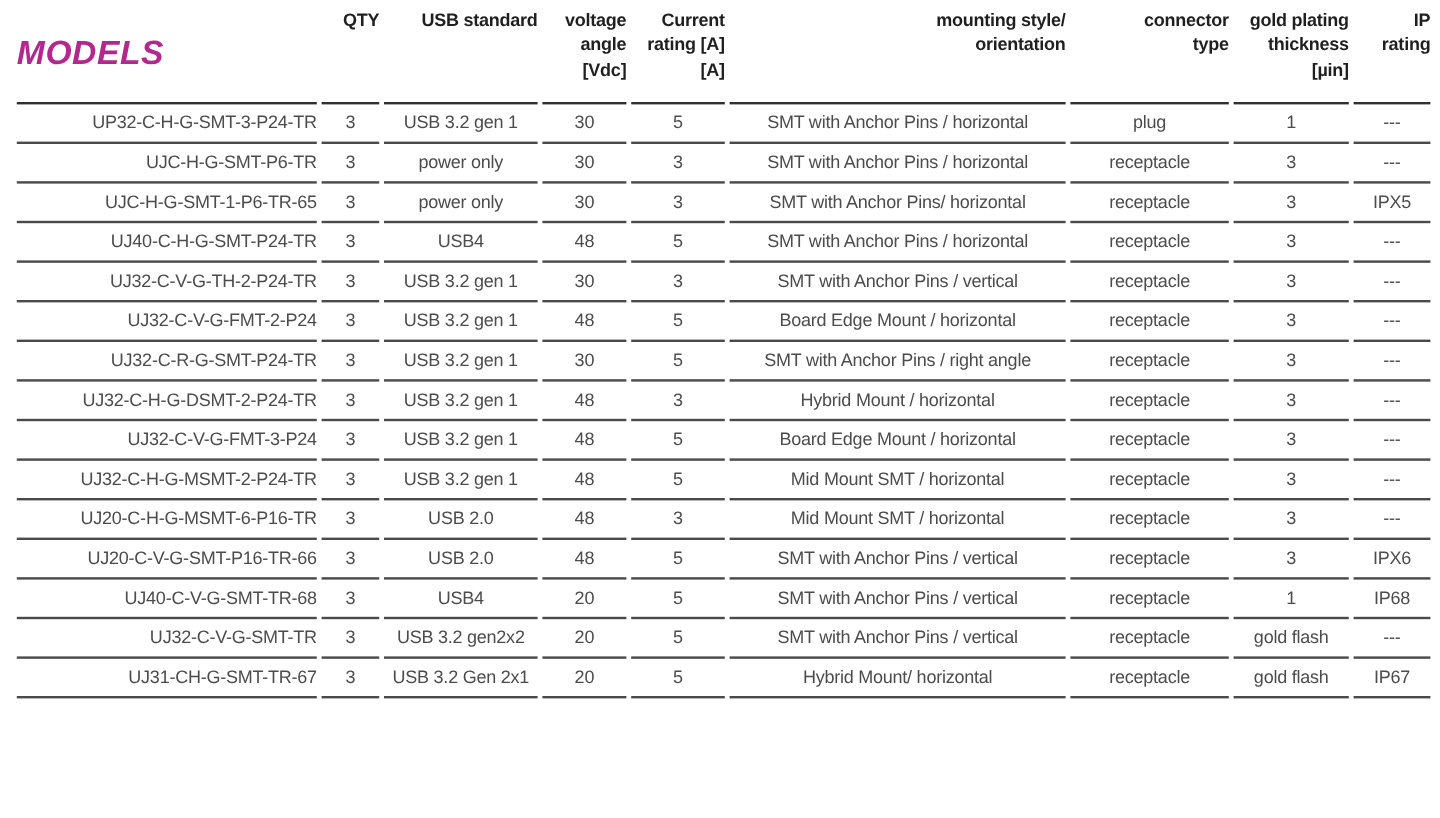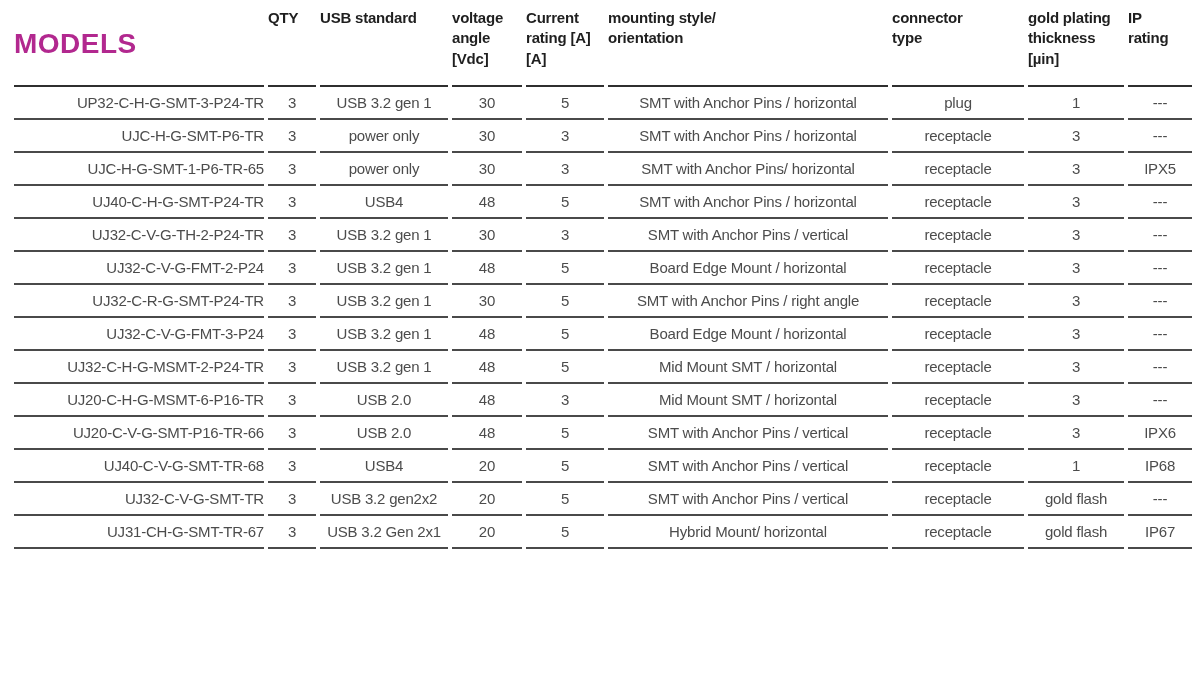--- a/index.html
+++ b/index.html
@@ -25,31 +25,31 @@
   col.c-qty{width:48px;}
   col.c-usb{width:128px;}
   col.c-voltage{width:70px;}
   col.c-current{width:78px;}
   col.c-mounting{width:280px;}
   col.c-connector{width:132px;}
   col.c-gold{width:96px;}
   col.c-ip{width:64px;}
   thead th{
     vertical-align:top;
-    text-align:left;
+    text-align:right;
     font-size:15px;
     font-weight:bold;
     color:var(--head-text);
     line-height:1.35;
     white-space:pre-line;
     padding:3px 0 6px 0;
     border-bottom:2px solid var(--head-line);
     letter-spacing:-0.2px;
   }
-  thead th.model-th{text-align:left;}
+  thead th.model-th{text-align:left;font-style:italic;}
   .page-title{
     font-size:28px;
     font-weight:bold;
     color:var(--accent);
     letter-spacing:0.5px;
     line-height:1;
     padding-top:2px;
   }
   tbody td{
     height:31px;
@@ -176,20 +176,31 @@
         <td>3</td>
         <td>USB 3.2 gen 1</td>
         <td>30</td>
         <td>5</td>
         <td>SMT with Anchor Pins / right angle</td>
         <td>receptacle</td>
         <td>3</td>
         <td>---</td>
       </tr>
       <tr>
+        <td class="model-cell">UJ32-C-H-G-DSMT-2-P24-TR</td>
+        <td>3</td>
+        <td>USB 3.2 gen 1</td>
+        <td>48</td>
+        <td>3</td>
+        <td>Hybrid Mount / horizontal</td>
+        <td>receptacle</td>
+        <td>3</td>
+        <td>---</td>
+      </tr>
+      <tr>
         <td class="model-cell">UJ32-C-V-G-FMT-3-P24</td>
         <td>3</td>
         <td>USB 3.2 gen 1</td>
         <td>48</td>
         <td>5</td>
         <td>Board Edge Mount / horizontal</td>
         <td>receptacle</td>
         <td>3</td>
         <td>---</td>
       </tr>

